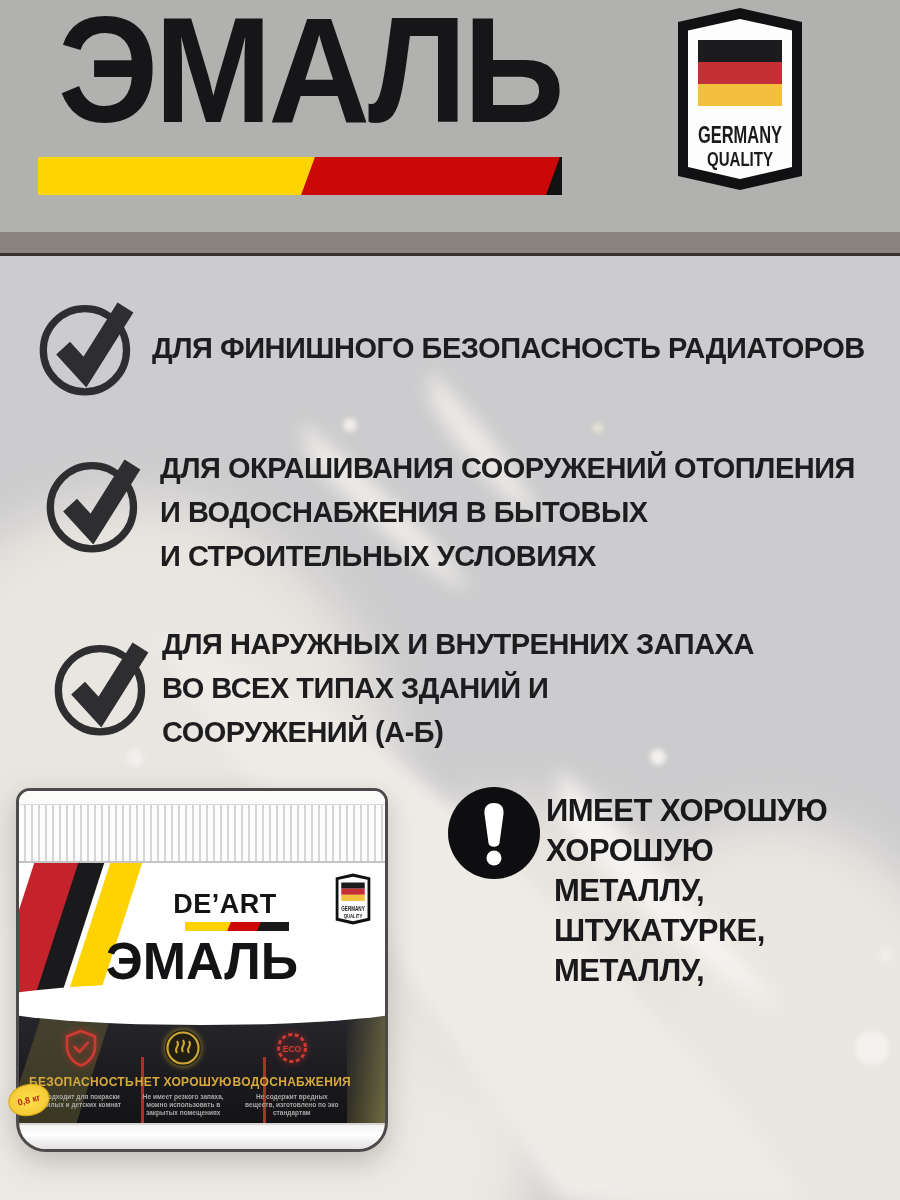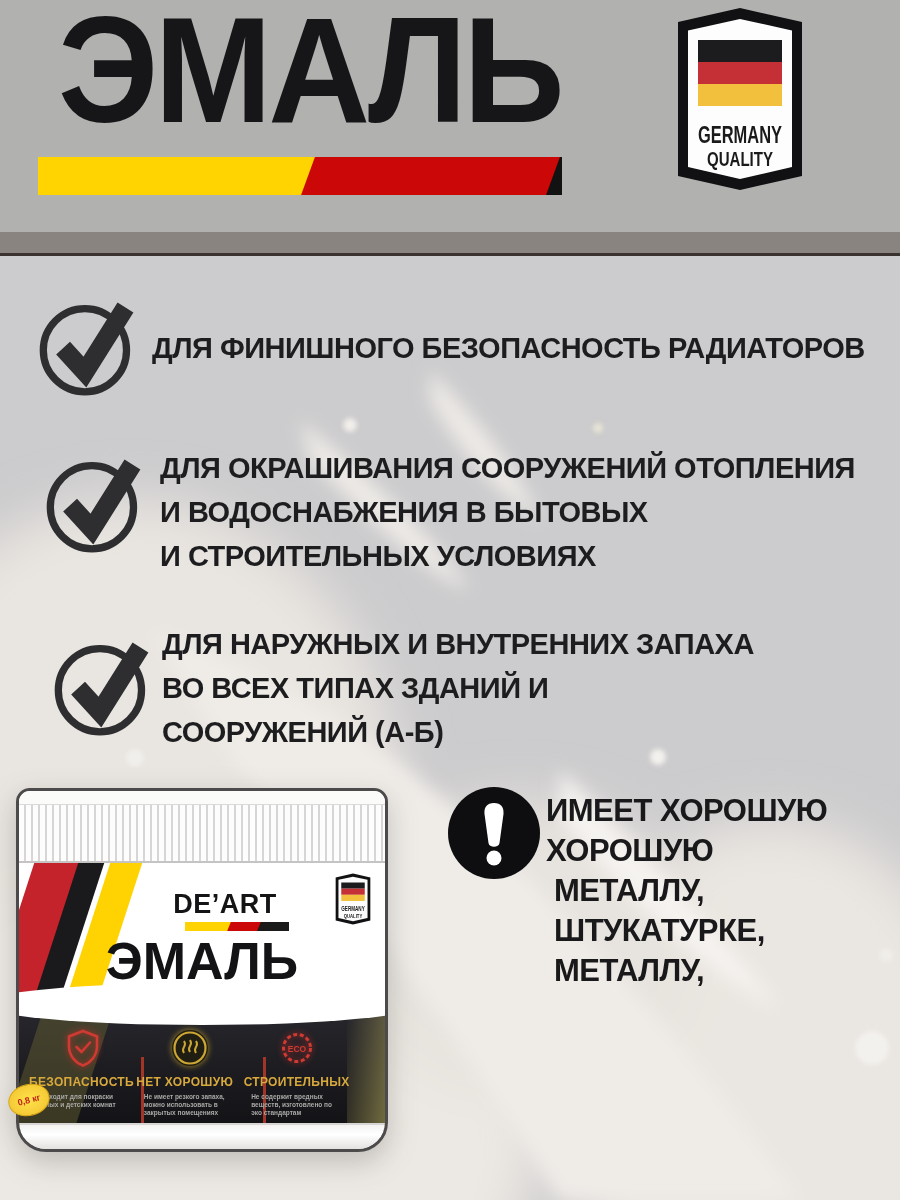--- a/index.html
+++ b/index.html
@@ -77,21 +77,21 @@
   }
   .jar-subtitle{
     position:absolute;left:0;top:120px;width:100%;text-align:center;
     font-size:23px;font-weight:bold;color:#1a1a1c;letter-spacing:2.5px;white-space:nowrap;
   }
   .jar-band{position:absolute;left:0;top:222px;right:0;height:118px;background:linear-gradient(#26262c,#121215);}
   .band-curve{position:absolute;left:-10%;top:-30px;width:120%;height:42px;background:#ffffff;border-radius:50%;}
   .band-olive-l{position:absolute;left:4px;top:0;bottom:0;width:70px;background:#6b6632;opacity:.45;transform:skewX(-18deg);}
   .band-olive-r{position:absolute;right:-6px;top:0;bottom:0;width:44px;background:linear-gradient(100deg,rgba(181,170,94,0),rgba(181,170,94,.65));}
   .band-cols{position:absolute;left:10px;right:34px;top:14px;display:flex;}
-  .band-col{flex:1;position:relative;}
+  .band-col{flex:1;text-align:center;position:relative;}
   .band-ico{height:42px;display:flex;align-items:center;justify-content:center;}
   .band-label{margin-top:6px;font-size:12px;font-weight:bold;color:#d8a93c;letter-spacing:.3px;white-space:nowrap;}
   .band-text{
     margin:4px auto 0;width:86%;font-size:6.5px;line-height:8px;color:#a8a8a6;
     filter:blur(.4px);font-weight:bold;
   }
   .band-divider{position:absolute;top:44px;bottom:-42px;width:3px;background:#a33528;}
   .bd1{left:33.3%;}.bd2{left:66.6%;}
   .jar-rim{
     position:absolute;left:0;right:0;bottom:0;height:24px;background:linear-gradient(#f4f3f2,#ffffff 40%,#e4e2e0);
@@ -281,21 +281,21 @@
             <div class="band-label">НЕТ ХОРОШУЮ</div>
             <div class="band-text">Не имеет резкого запаха, можно использовать в закрытых помещениях</div>
           </div>
           <div class="band-col">
             <div class="band-ico">
               <svg width="38" height="38" viewBox="0 0 38 38" style="filter:drop-shadow(0 0 3px rgba(205,45,40,.9))">
                 <circle cx="19" cy="19" r="13.5" fill="none" stroke="#cf3a32" stroke-width="3" stroke-dasharray="4 2.6"></circle>
                 <text x="19" y="22.5" font-size="8.5" font-weight="bold" text-anchor="middle" fill="#cf3a32" font-family="Liberation Sans, sans-serif">ECO</text>
               </svg>
             </div>
-            <div class="band-label">СТРОИТЕЛЬНЫХ</div>
+            <div class="band-label">ВОДОСНАБЖЕНИЯ</div>
             <div class="band-text">Не содержит вредных веществ, изготовлено по эко стандартам</div>
           </div>
         </div>
       </div>
 
       <div class="jar-rim"></div>
     </div>
     <div class="weight-badge">0,8 кг</div>
   </div>
 

